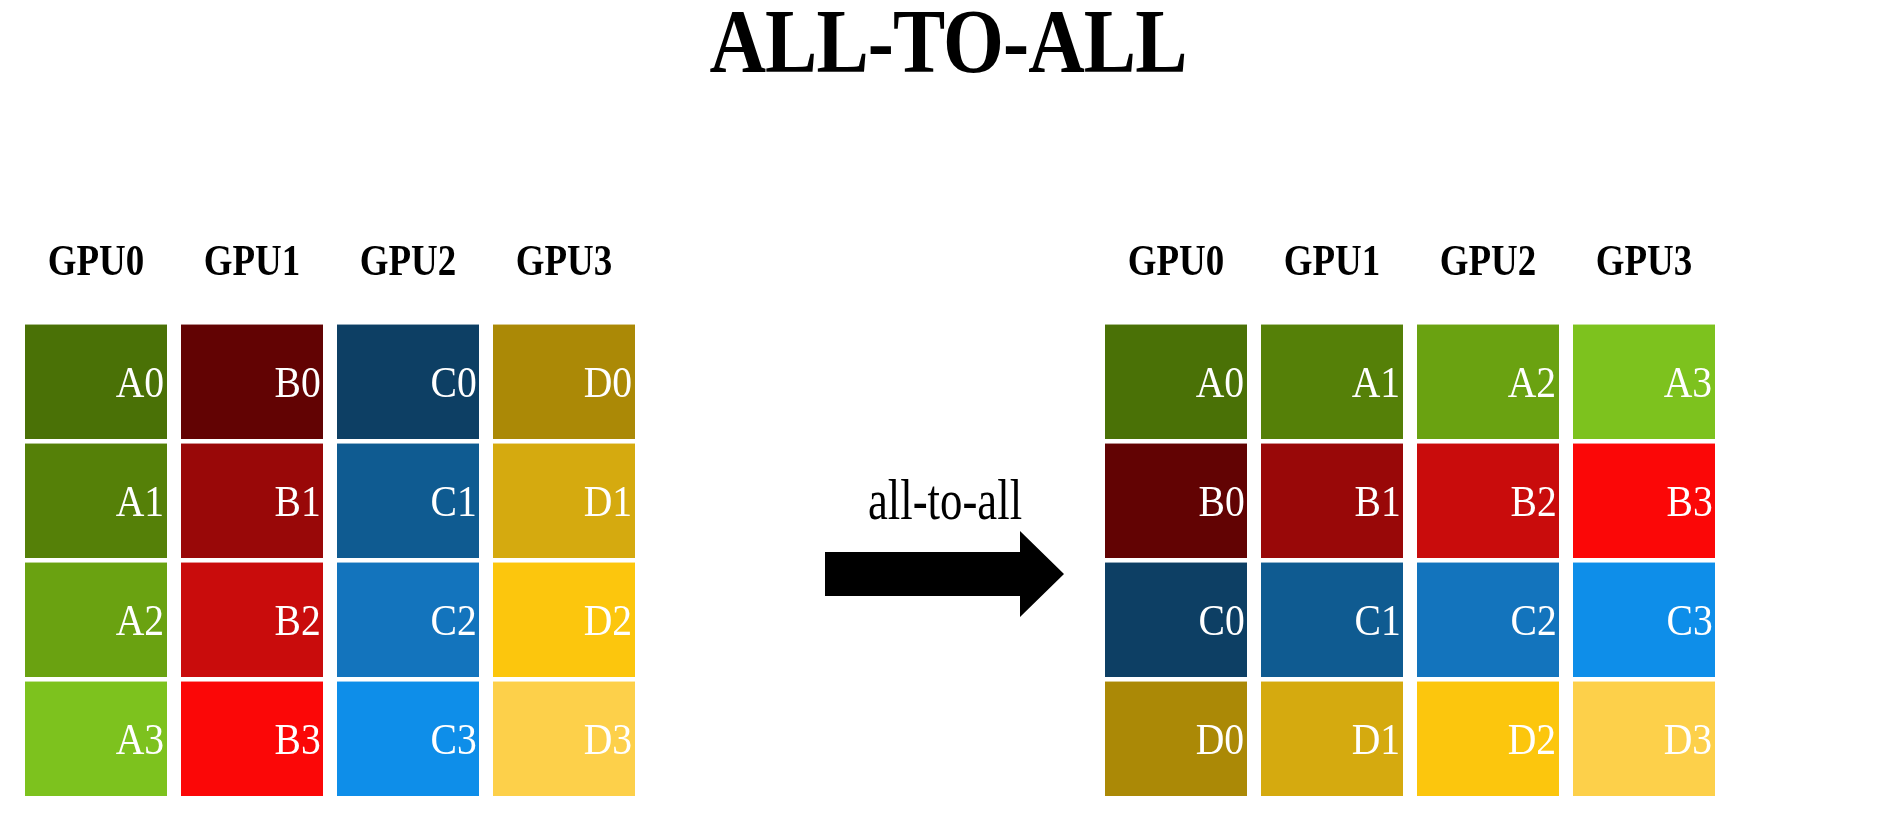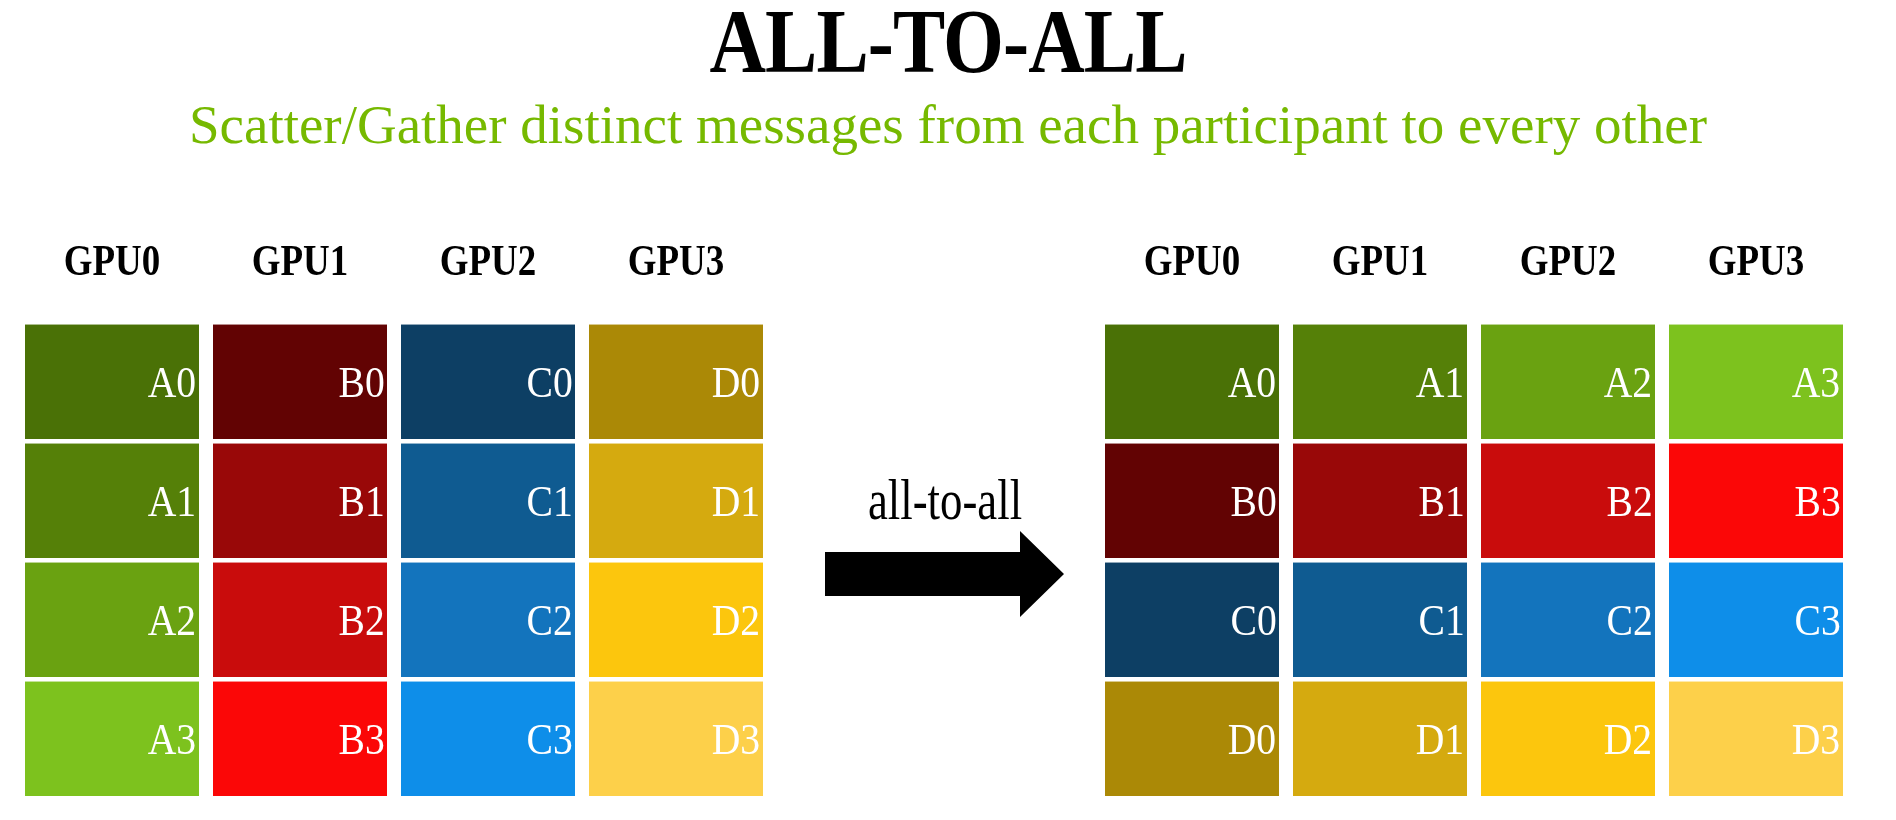--- a/index.html
+++ b/index.html
@@ -16,21 +16,21 @@
   .subtitle{
     position:absolute;top:97px;left:0;width:100%;text-align:center;
     font-size:55px;line-height:55px;font-weight:400;
     white-space:nowrap;
   }
   .grid{
     position:absolute;top:238px;display:flex;gap:14px;
   }
   .grid-left{left:25px;}
   .grid-right{left:1105px;}
-  .gpu-column{display:flex;flex-direction:column;width:174px;}
+  .gpu-column{display:flex;flex-direction:column;width:142px;}
   .gpu-header{
     height:46px;line-height:46px;margin-bottom:40px;text-align:center;
     font-size:44px;font-weight:700;color:#000;
     transform:scaleX(0.84);transform-origin:50% 50%;white-space:nowrap;
   }
   .cell{
     height:114px;margin-bottom:4px;display:flex;align-items:center;justify-content:flex-end;
     border-top:1px solid rgba(255,255,255,0.55);
   }
   .cell-label{
@@ -42,21 +42,20 @@
     font-size:56px;line-height:56px;color:#000;
     transform:scaleX(0.8);transform-origin:50% 50%;white-space:nowrap;
   }
   .arrow-svg{position:absolute;left:825px;top:531px;}
 </style>
 </head>
 <body>
 
 <div class="page">
   <div class="title" style="color: rgb(0, 0, 0);">ALL-TO-ALL</div>
-  <div class="subtitle" style="color: rgb(118, 185, 0);">Scatter/Gather distinct messages from each participant to every other</div>
 
   <div class="grid grid-left" id="grid-left">
       <div class="gpu-column">
         <div class="gpu-header">GPU0</div>
         <div class="cell" style="background: rgb(74, 113, 6);">
           <span class="cell-label" style="color: rgb(255, 255, 255);">A0</span>
         </div>
         <div class="cell" style="background: rgb(85, 128, 8);">
           <span class="cell-label" style="color: rgb(255, 255, 255);">A1</span>
         </div>

